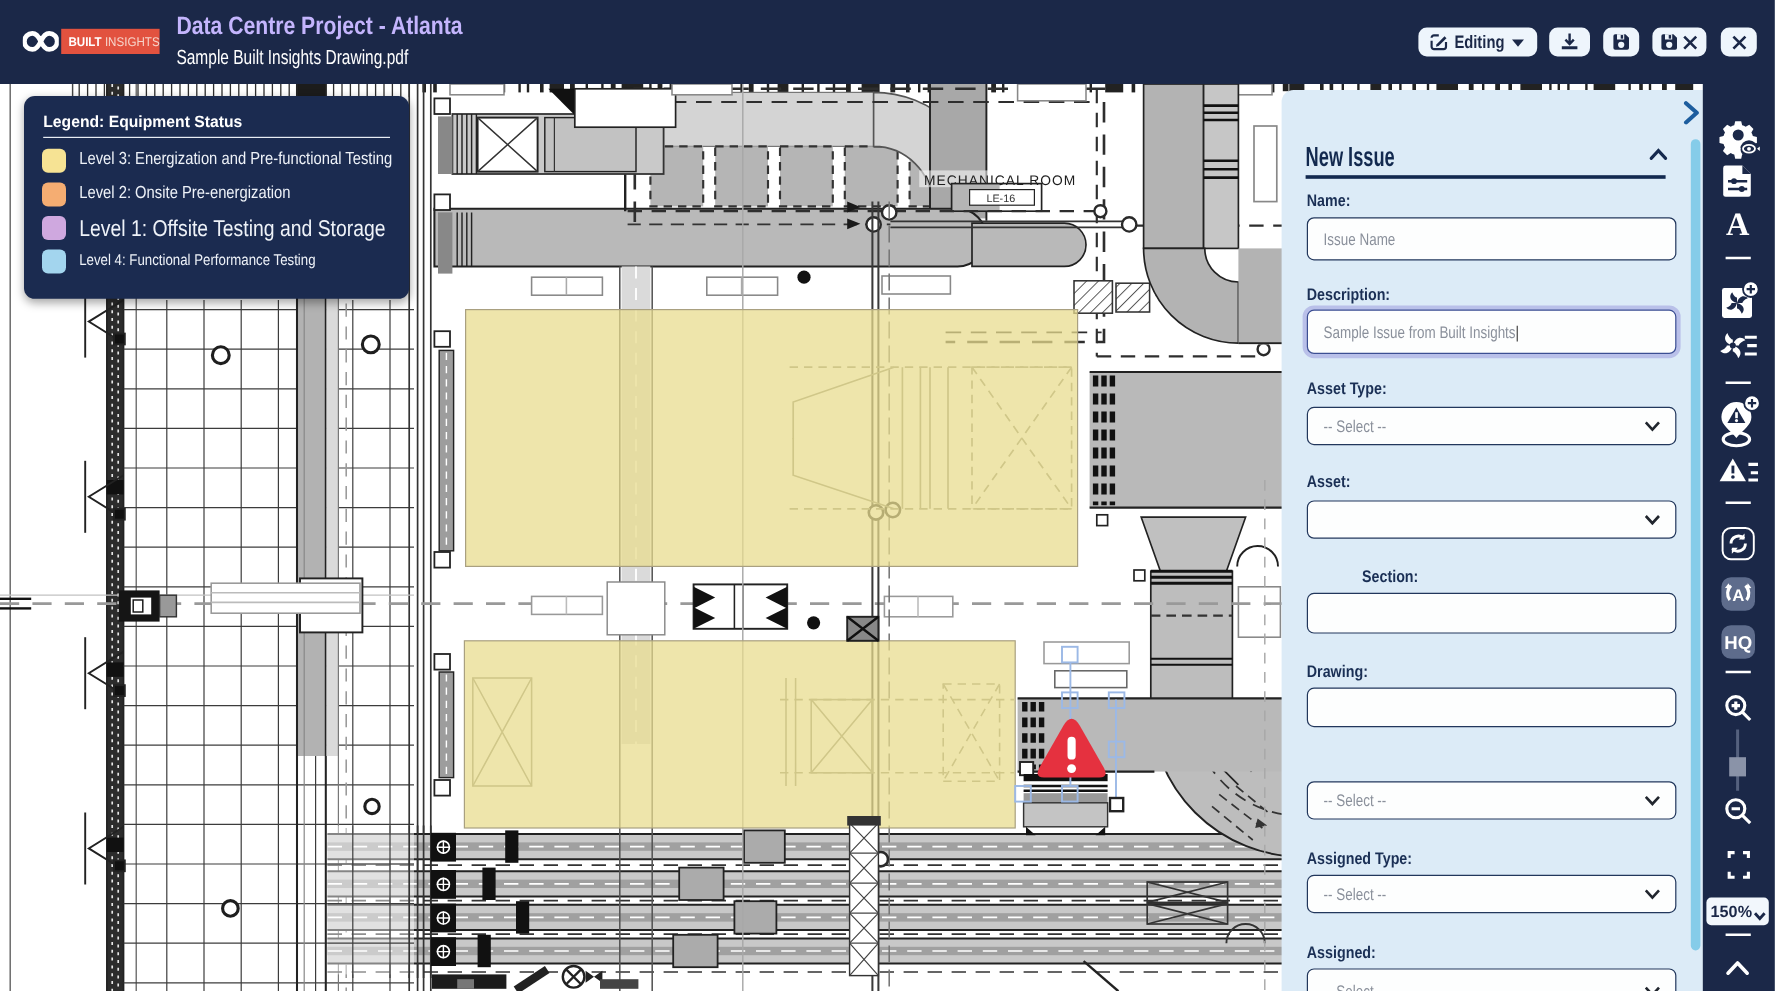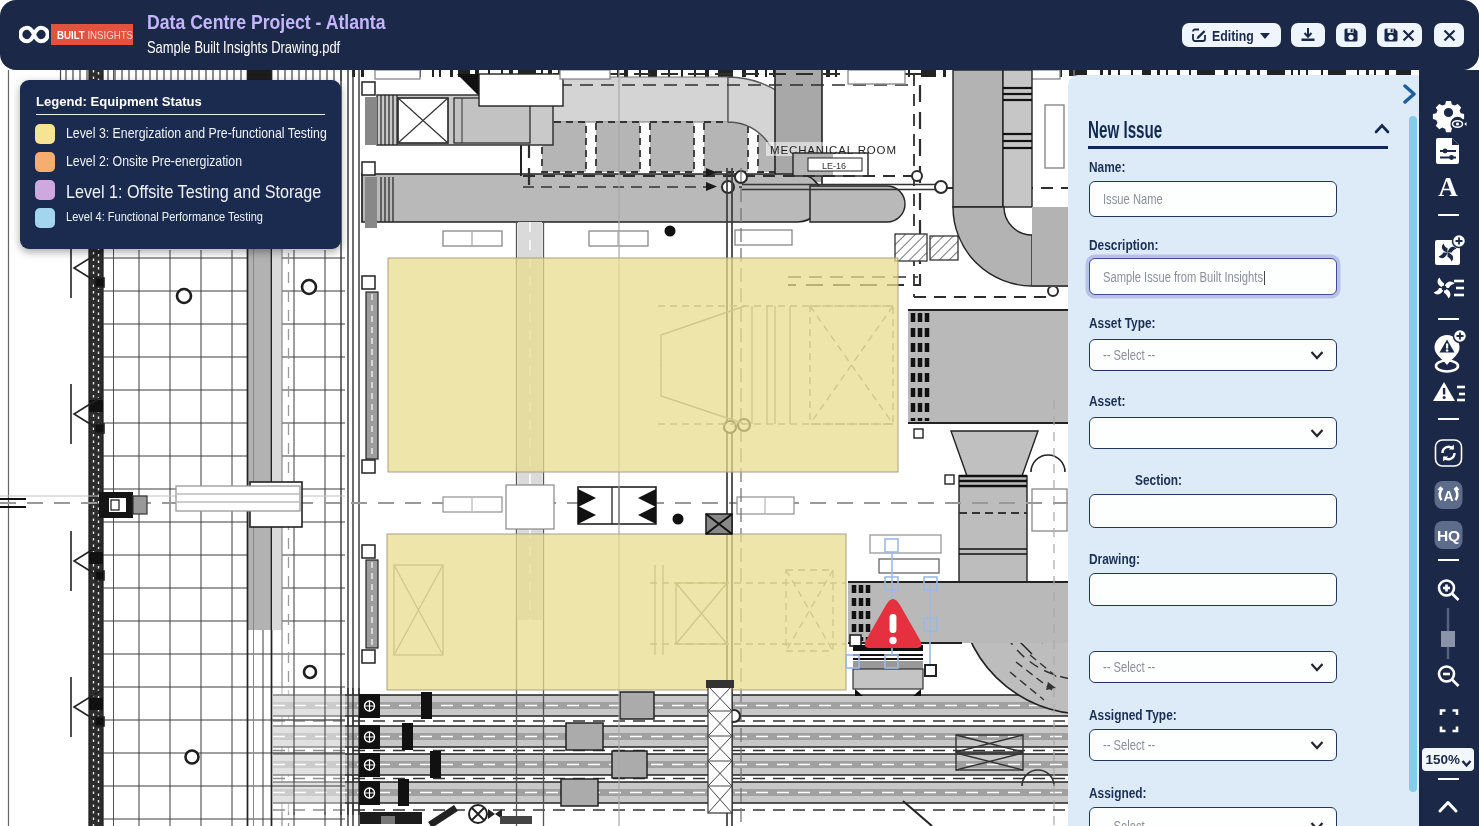--- a/index.html
+++ b/index.html
@@ -1,20 +1,20 @@
 <!DOCTYPE html>
 <html><head>
 <meta charset="utf-8">
 <style>
   html,body{margin:0;padding:0;width:1479px;height:826px;overflow:hidden;background:#fff;
     font-family:"Liberation Sans", sans-serif;}
   .abs{position:absolute;}
   .cx{display:inline-block;transform-origin:0 50%;white-space:nowrap;}
   .lbl{position:absolute;left:21px;font-weight:bold;font-size:14px;color:#1a2f55;}
-  .inp{position:absolute;left:21px;width:248px;background:#fdfefe;border:1.6px solid #22375c;border-radius:6px;box-sizing:border-box;}
+  .inp{position:absolute;left:21px;width:308px;background:#fdfefe;border:1.6px solid #22375c;border-radius:6px;box-sizing:border-box;}
   .ph{position:absolute;left:13px;top:50%;margin-top:-8px;font-size:14px;color:#8a909b;line-height:16px;}
   .selc{position:absolute;right:12px;top:50%;margin-top:-5px;}
 </style>
 </head>
 <body>
 
 <svg class="abs" style="left:0;top:70px" width="1479" height="756" viewBox="0 0 1479 756">
   <defs>
     <pattern id="wallh" width="4.5" height="4.5" patternUnits="userSpaceOnUse" patternTransform="rotate(55)">
       <rect width="4.5" height="4.5" fill="#b5b5b5"></rect>
@@ -720,21 +720,21 @@
   <rect x="925" y="595" width="11" height="11" fill="#fff" stroke="#222" stroke-width="2"></rect>
 
   <g>
         <path d="M886,535 L866,570 Q862,578 870,578 L916,578 Q924,578 920,570 L900,535 Q893,523 886,535 Z" fill="#e5313f"></path>
   <rect x="889.6" y="544" width="6.8" height="19" rx="3.3" fill="#fff"></rect>
   <circle cx="893" cy="570.5" r="3.7" fill="#fff"></circle>
       </g>
   </g>
 </svg>
 
-<div class="abs" style="left:0;top:0;width:1479px;height:70px;background:#1b2848;border-radius:16px;">
+<div class="abs" style="left:0;top:0;width:1479px;height:70px;background:#1b2848;">
 
   <svg class="abs" style="left:19px;top:25px" width="30" height="19" viewBox="0 0 30 19">
     <path d="M8,2.8 a6.7,6.7 0 1 0 0,13.4 c3.2,0,5.2-2.6,7-6.7 c1.8-4.1,3.8-6.7,7-6.7 a6.7,6.7 0 1 1 0,13.4 c-3.2,0-5.2-2.6-7-6.7 C13.2,5.4,11.2,2.8,8,2.8 Z" fill="none" stroke="#ffffff" stroke-width="4"></path>
   </svg>
 
   <div class="abs" style="left:51px;top:24px;width:82px;height:21px;background:#e2523f;">
     <div class="abs" style="left:6px;top:5px;font-size:10.5px;color:#fff;white-space:nowrap;"><span class="cx" style="transform:scaleX(.92)"><b>BUILT</b> <span style="color:#f6d4ca">INSIGHTS</span></span></div>
   </div>
 
   <div class="abs" style="left:147px;top:10px;font-size:21px;font-weight:bold;color:#c4b5fd;"><span class="cx" style="transform:scaleX(.84)">Data Centre Project - Atlanta</span></div>

